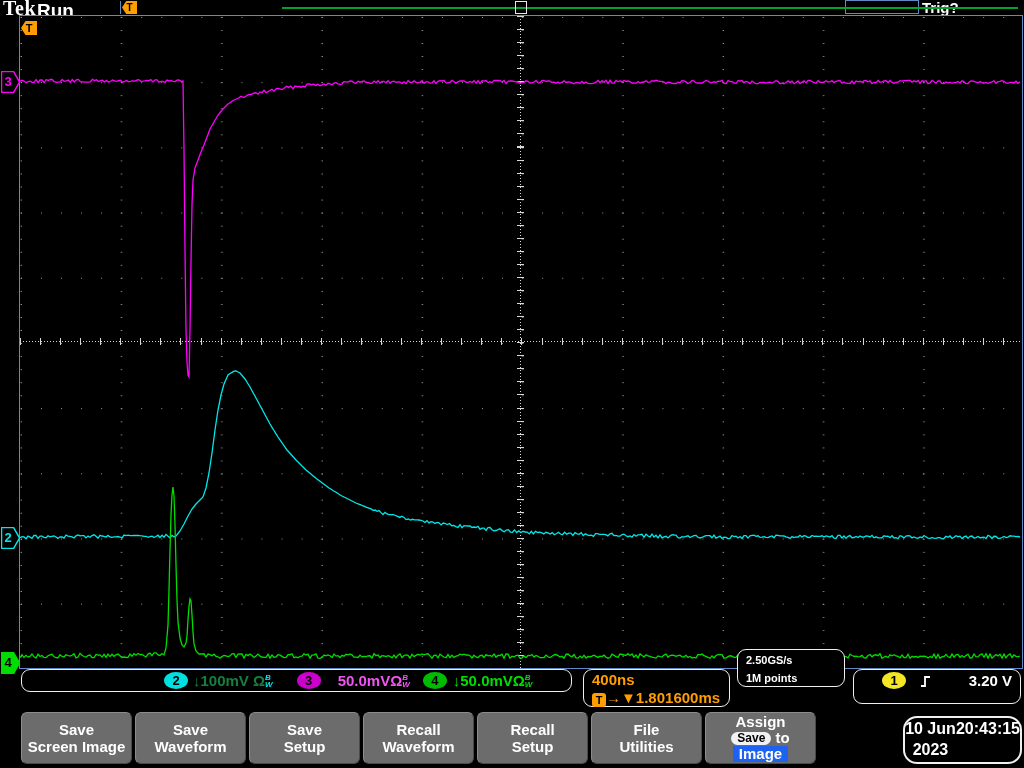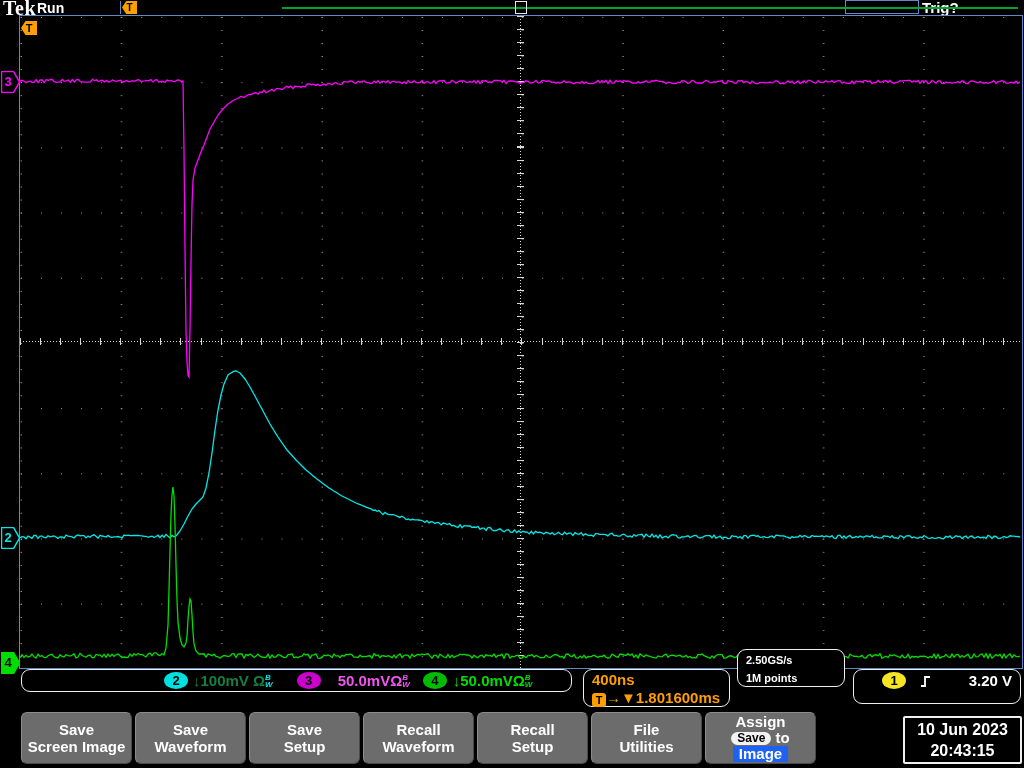--- a/index.html
+++ b/index.html
@@ -7,21 +7,21 @@
   #screen {
     position:relative; width:1024px; height:768px; background:#000;
     font-family:"Liberation Sans", sans-serif; overflow:hidden;
     -webkit-font-smoothing:antialiased;
   }
   .abs { position:absolute; }
 
   
   #brand { left:3px; top:-3px; color:#fff; font-family:"Liberation Serif",serif;
            font-weight:bold; font-size:20px; letter-spacing:0.5px; }
-  #run-status { left:37px; top:0; color:#fff; font-size:14px; font-weight:bold; }
+  #run-status { left:37px; top:0; color:#fff; font-size:19px; font-weight:bold; }
   #trig-status { left:922px; top:-1px; color:#fff; font-size:15px; font-weight:bold; }
   #acq-empty-box { left:845px; top:0; width:74px; height:14px; border:1px solid #6189c5; background:#000; }
 
   
   #record-line { left:282px; top:7px; width:736px; height:2px; background:#00a42a; }
   #record-trig-tick { left:120px; top:1px; width:1px; height:13px; background:#6189c5; }
   .t-flag { background:#ff9e00; color:#000; font-weight:bold; text-align:center;
             clip-path:polygon(0 50%, 28% 0, 100% 0, 100% 100%, 28% 100%); }
   #record-trig-marker { left:122px; top:1px; width:15px; height:13px; font-size:10px; line-height:13px; }
   #view-bracket { left:515px; top:1px; width:12px; height:13px; border:1px solid #e8e8e8; }
@@ -82,23 +82,23 @@
      border-top:1px solid #8d8d8d; border-left:1px solid #8d8d8d;
      border-right:1px solid #4a4a4a; border-bottom:1px solid #4a4a4a;
      color:#fff; font-size:15px; font-weight:bold; text-align:center;
      display:flex; flex-direction:column; justify-content:center; line-height:17px; }
   #assign-btn { line-height:16px; }
   .save-pill { display:inline-block; background:#f2f2f2; color:#000; border-radius:7px;
      font-size:12px; font-weight:bold; padding:0 6px; line-height:13px; vertical-align:1px; }
   .image-hl { display:inline-block; background:#1d62f0; color:#fff; padding:0 6px; }
 
   #datetime-box { left:903px; top:716px; width:119px; height:48px;
-     border:2px solid #f0f0f0; border-radius:2px; background:#000;
+     border:2px solid #f0f0f0; border-radius:14px; background:#000;
      color:#fff; font-size:16px; font-weight:bold; text-align:center; line-height:21px;
-     display:flex; flex-direction:column; justify-content:center; }
+     display:flex; flex-direction:row; justify-content:center; }
 </style>
 </head>
 <body>
 
 <div id="screen">
 
   <div class="abs" id="brand">Tek</div>
   <div class="abs" id="run-status">Run</div>
   <div class="abs" id="trig-status">Trig?</div>
   <div class="abs" id="acq-empty-box"></div>

